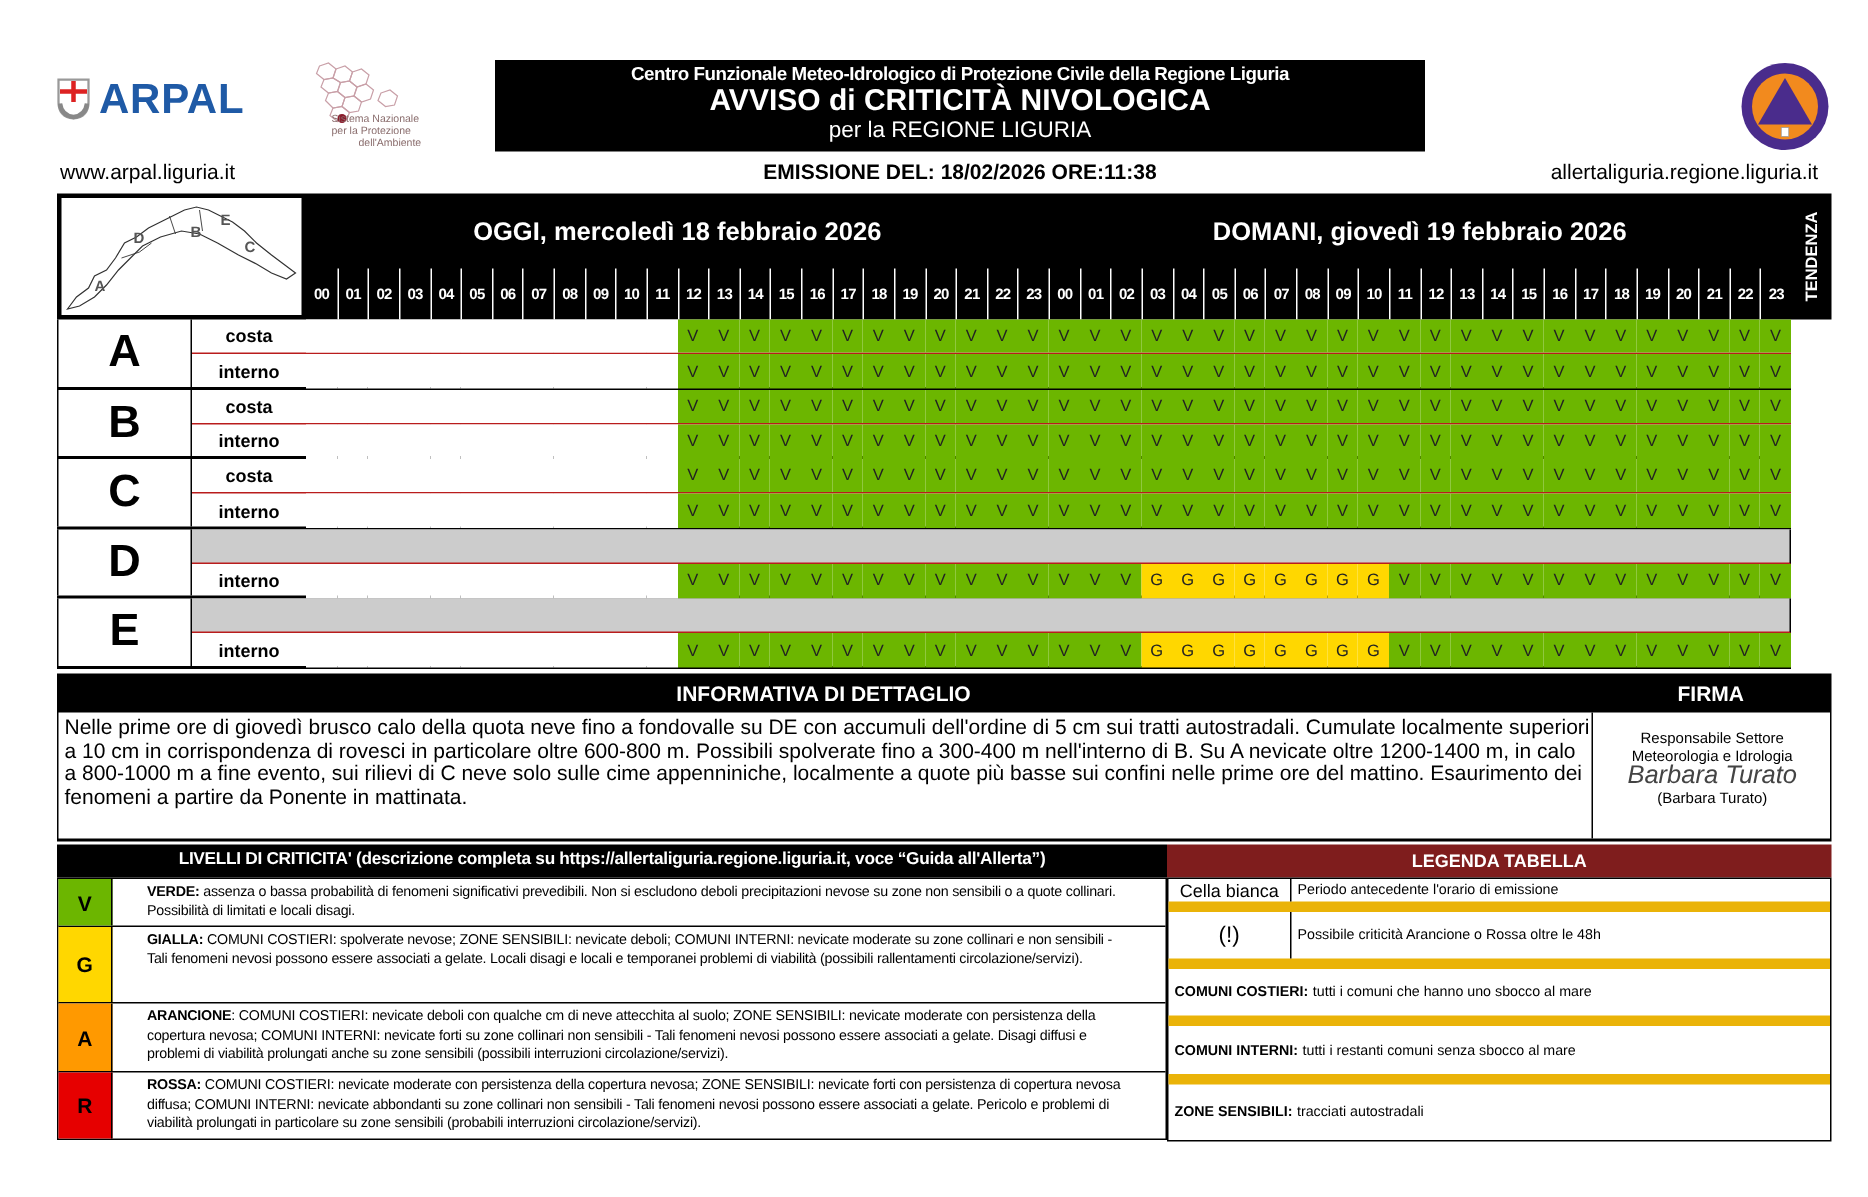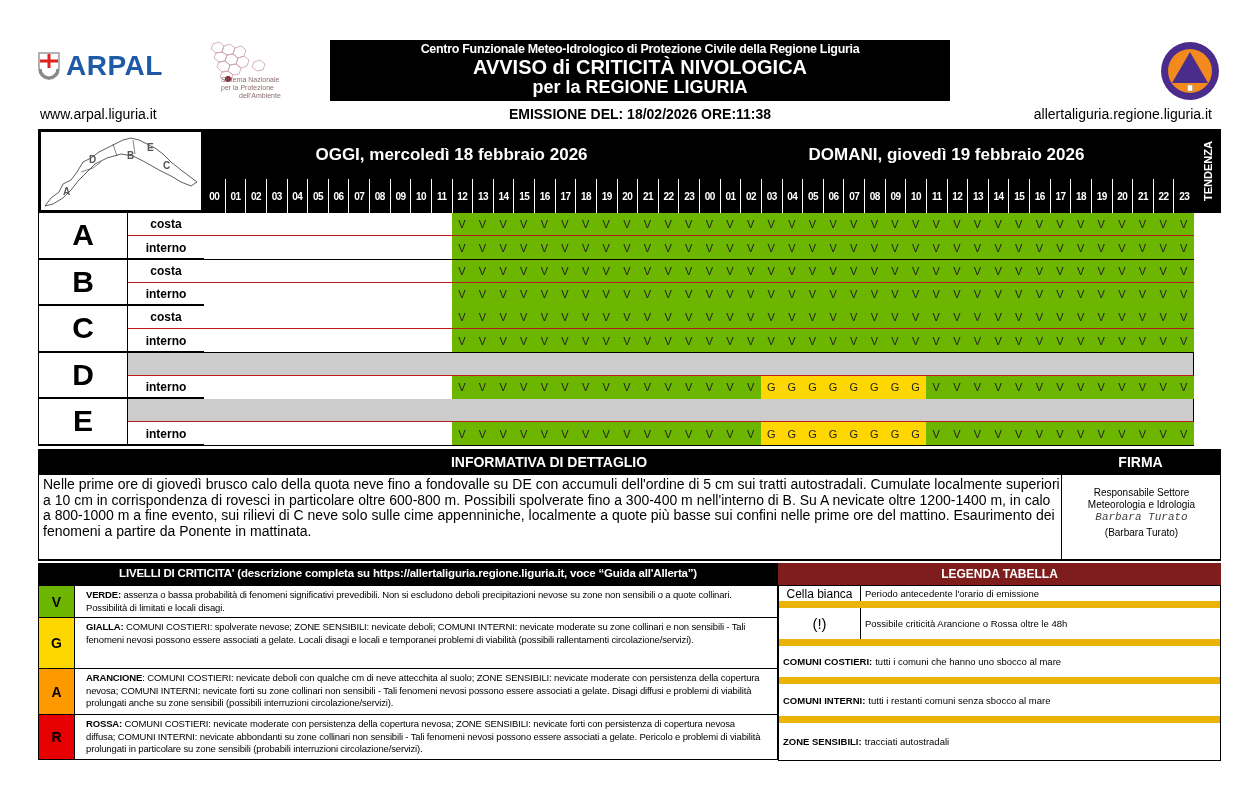--- a/index.html
+++ b/index.html
@@ -10,21 +10,21 @@
   .logo-arpal { position: absolute; left: 38px; top: 50px; display: flex; align-items: center; gap: 6px; }
   .arpal-shield { width: 22px; height: 28px; position: relative; }
   .arpal-text { font-size: 28px; font-weight: bold; color: #1f5aa6; letter-spacing: 0.5px; }
   .logo-snpa { position: absolute; left: 205px; top: 40px; width: 100px; height: 62px; }
   .snpa-text { position: absolute; left: 221px; top: 76px; font-size: 7px; line-height: 8px; color: #8a6d6d; }
   .url-left { position: absolute; left: 40px; top: 106px; font-size: 14px; }
   .url-right { position: absolute; right: 33px; top: 106px; font-size: 14px; }
   .title-box { position: absolute; left: 330px; top: 40px; width: 620px; height: 61px; background: #000; color: #fff; text-align: center; }
   .title-sup { font-size: 12.5px; font-weight: bold; margin-top: 2px; letter-spacing: -0.3px; }
   .title-main { font-size: 20px; font-weight: bold; line-height: 22px; }
-  .title-sub { font-size: 18px; font-weight: bold; line-height: 18px; }
+  .title-sub { font-size: 15px; font-weight: normal; line-height: 18px; }
   .emission { position: absolute; left: 330px; width: 620px; top: 106px; text-align: center; font-size: 14px; font-weight: bold; }
   .logo-pc { position: absolute; left: 1160px; top: 41px; width: 60px; height: 60px; }
 
   
   .grid-wrap { position: absolute; left: 38px; top: 129px; width: 1183px; }
   .map-box { position: absolute; left: 0; top: 0; width: 166px; height: 84px; border: 3px solid #000; background:#fff; }
   .head-black { position: absolute; left: 166px; top: 0; width: 990px; height: 84px; background: #000; }
   .day-label { position: absolute; top: 16px; color: #fff; font-size: 17px; font-weight: bold; text-align: center; }
   .tend-col { position: absolute; left: 1156px; top: 0; width: 27px; height: 84px; background: #000; color: #fff; }
   .tend-label { position: absolute; left: 50%; top: 50%; transform: translate(-50%,-50%) rotate(-90deg); font-size: 11px; font-weight: bold; white-space: nowrap; }
@@ -46,30 +46,30 @@
   .cell.G { background: #ffd700; }
   .subrow.grey { background: #cccccc; border-right: 1px solid #000; }
 
   
   .detail-head { position: absolute; left: 38px; top: 449px; width: 1183px; height: 25px; background: #000; color: #fff; font-weight: bold; font-size: 14px; }
   .detail-head .h1 { position: absolute; left: 0; width: 1022px; text-align: center; top: 5px; }
   .detail-head .h2 { position: absolute; left: 1022px; width: 161px; text-align: center; top: 5px; }
   .detail-body { position: absolute; left: 38px; top: 474px; width: 1183px; height: 87px; border: 1px solid #000; border-bottom: 2px solid #000; }
   .detail-text { position: absolute; left: 4px; top: 2px; width: 1018px; font-size: 14px; line-height: 15.5px; }
   .firma { position: absolute; left: 1022px; top: 0; width: 160px; height: 84px; border-left: 1px solid #000; text-align: center; font-size: 10px; line-height: 12px; padding-top: 12px; }
-  .firma-sig { font-family: Liberation Mono, monospace; font-style: italic; font-size: 11px; color: #444; height: 12px; }
+  .firma-sig { font-family: Liberation Sans, sans-serif; font-style: italic; font-size: 17px; color: #444; height: 12px; }
 
   
   .levels-head { position: absolute; left: 38px; top: 563px; width: 740px; height: 22px; background: #000; color: #fff; font-size: 11.5px; font-weight: bold; text-align: center; padding-top: 4px; letter-spacing: -0.2px; }
   .legend-head { position: absolute; left: 778px; top: 563px; width: 443px; height: 22px; background: #7f1d1d; color: #fff; font-size: 12px; font-weight: bold; text-align: center; padding-top: 4px; }
   .levels { position: absolute; left: 38px; top: 585px; width: 740px; border: 1px solid #000; }
   .level { display: flex; border-bottom: 1px solid #000; }
   .level:last-child { border-bottom: none; }
   .lv-badge { width: 36px; display: flex; align-items: center; justify-content: center; font-size: 14px; font-weight: bold; border-right: 1px solid #000; }
-  .lv-text { flex: 1; font-size: 9.5px; line-height: 12.5px; padding: 3px 11px; letter-spacing: -0.15px; }
+  .lv-text { flex: 1; font-size: 9.5px; line-height: 12.5px; padding: 3px 23px; letter-spacing: -0.15px; }
   .lv-text b { font-weight: bold; }
   .legend { position: absolute; left: 778px; top: 585px; width: 443px; border: 1px solid #000; }
   .lg-row { display: flex; border-bottom: 7px solid #eab308; }
   .lg-row:last-child { border-bottom: none; }
   .lg-key { width: 82px; border-right: 1px solid #000; font-size: 12px; display: flex; align-items: center; justify-content: center; }
   .lg-key.big { font-size: 15px; }
   .lg-val { flex: 1; font-size: 9.5px; padding: 0 4px; display: flex; align-items: center; }
   .lg-full { font-size: 9.5px; padding: 0 4px; display: flex; align-items: center; width: 100%; }
   .lg-full b { font-weight: bold; margin-right: 3px; }
 </style>

